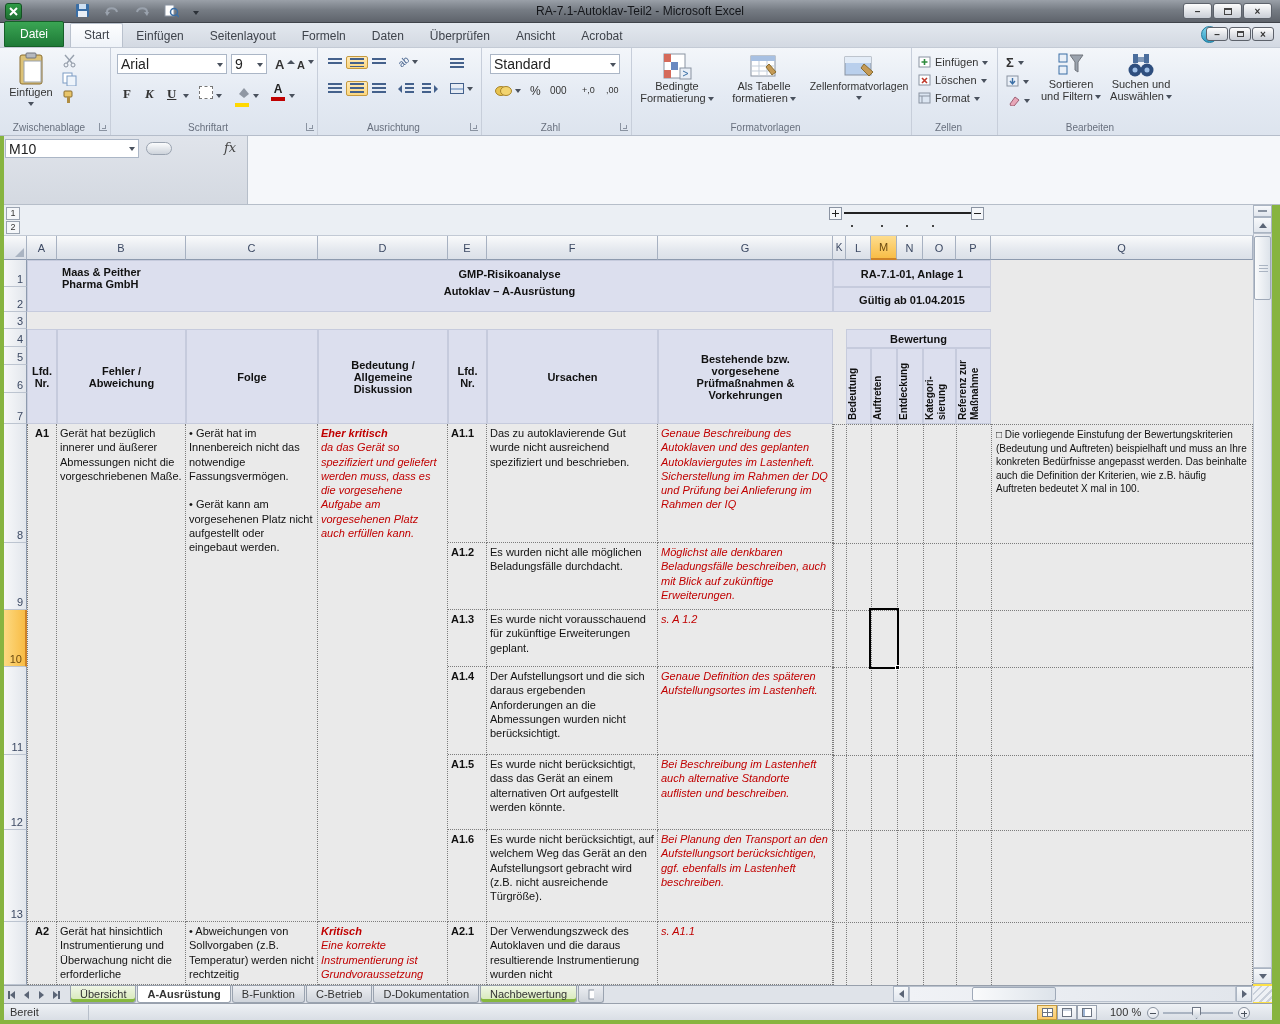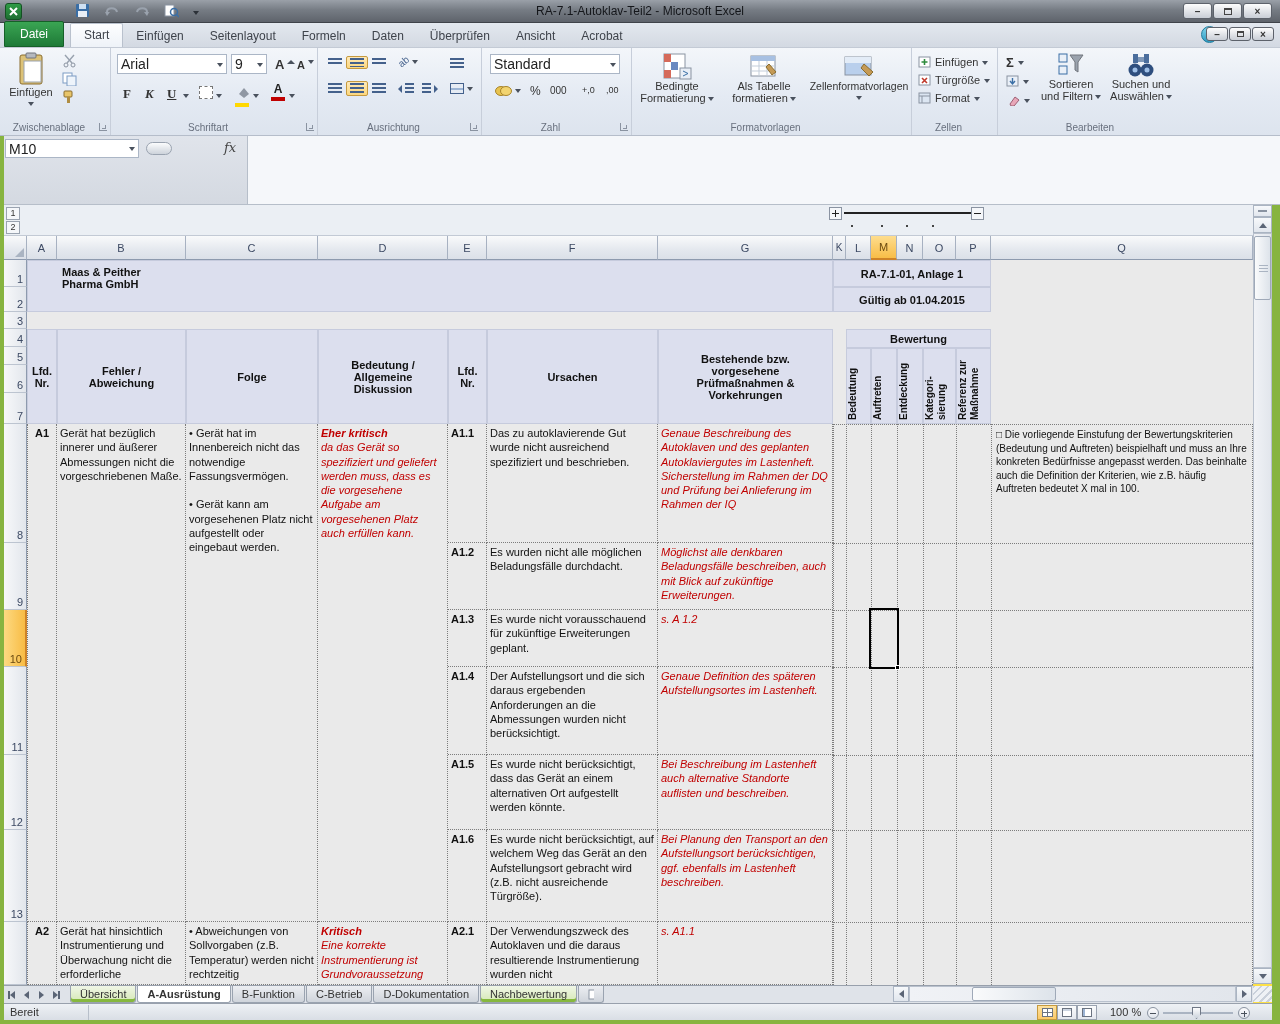--- a/index.html
+++ b/index.html
@@ -299,21 +299,21 @@
             <path d="M6.5 3 v6 M3.5 6 h6" stroke="#2e8b3d" stroke-width="1.6"></path>
           </svg>
           <span>Einfügen</span>
           <span class="da"></span>
         </div>
       <div class="ab mini" style="left:6px;top:26px">
           <svg width="13" height="12">
             <rect x="1" y="1" width="11" height="10" fill="#fff" stroke="#8a93a1"></rect>
             <path d="M4 4 L9 9 M9 4 L4 9" stroke="#c0392b" stroke-width="1.6"></path>
           </svg>
-          <span>Türgröße</span>
+          <span>Löschen</span>
           <span class="da"></span>
         </div>
       <div class="ab mini" style="left:6px;top:44px">
           <svg width="13" height="12">
             <rect x="1" y="1" width="11" height="10" fill="#dce6f2" stroke="#8a93a1"></rect>
             <path d="M1 4 h11 M4 4 v7" stroke="#8a93a1"></path>
           </svg>
           <span>Format</span>
           <span class="da"></span>
         </div>
@@ -427,20 +427,22 @@
   <div class="ab rowh" style="left:4px;top:543px;width:23px;height:67px">9</div>
   <div class="ab rowh sel" style="left:4px;top:610px;width:23px;height:57px">10</div>
   <div class="ab rowh" style="left:4px;top:667px;width:23px;height:88px">11</div>
   <div class="ab rowh" style="left:4px;top:755px;width:23px;height:75px">12</div>
   <div class="ab rowh" style="left:4px;top:830px;width:23px;height:92px">13</div>
   <div class="ab rowh" style="left:4px;top:922px;width:23px;height:63px"></div>
 
   <div class="ab lav" style="left:27px;top:260px;width:806px;height:52px"></div>
   <div class="ab" style="left:62px;top:266px;width:140px;font-weight:bold;font-size:11px;white-space:pre-line;color:#111">Maas &amp; Peither
 Pharma GmbH</div>
+  <div class="ab" style="left:186px;top:266px;width:647px;font-weight:bold;font-size:11px;white-space:pre-line;text-align:center;color:#111;line-height:1.5">GMP-Risikoanalyse
+Autoklav – A-Ausrüstung</div>
   <div class="ab lav" style="left:833px;top:260px;width:158px;height:27px">RA-7.1-01, Anlage 1</div>
   <div class="ab lav" style="left:833px;top:287px;width:158px;height:25px">Gültig ab 01.04.2015</div>
 
   <div class="ab lav" style="left:27px;top:329px;width:30px;height:95px">Lfd.
 Nr.</div>
   <div class="ab lav" style="left:57px;top:329px;width:129px;height:95px">Fehler /
 Abweichung</div>
   <div class="ab lav" style="left:186px;top:329px;width:132px;height:95px">Folge</div>
   <div class="ab lav" style="left:318px;top:329px;width:130px;height:95px">Bedeutung /
 Allgemeine

